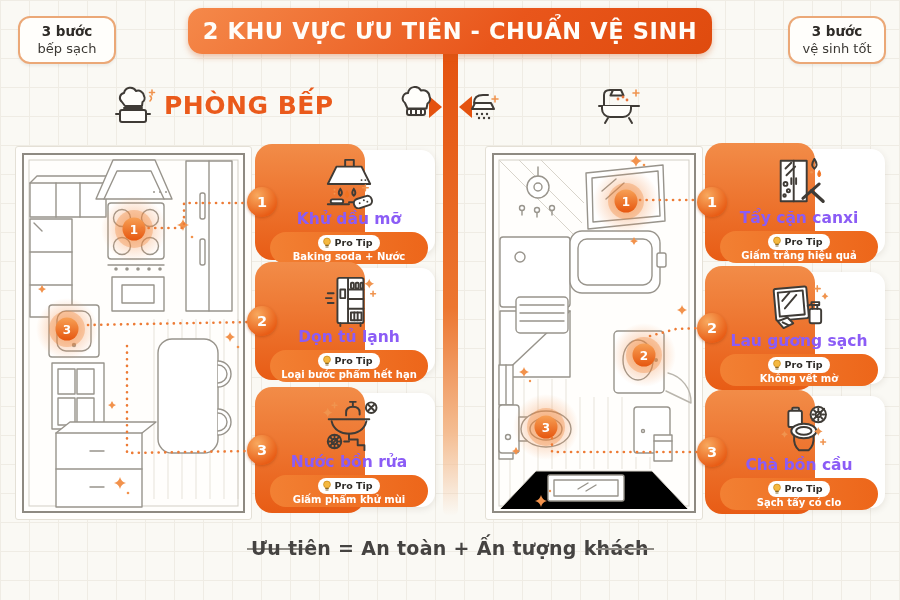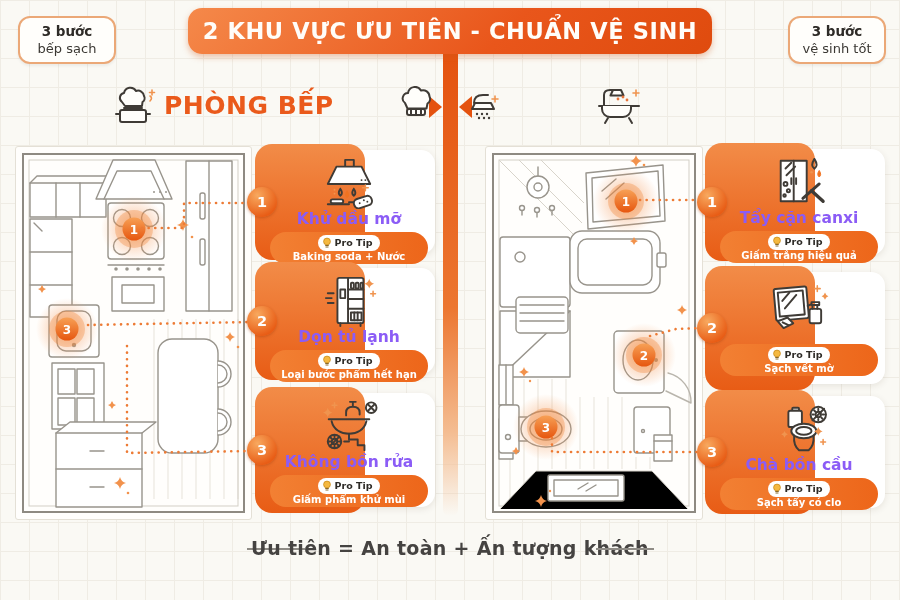--- a/index.html
+++ b/index.html
@@ -441,21 +441,21 @@
           <circle cx="17" cy="45" r="2.8"></circle>
           <path d="M17,40.5 v-1.5 M17,49.5 v1.5 M12.5,45 h-1.5 M21.5,45 h1.5 M13.8,41.8 l-1.2,-1.2 M20.2,48.2 l1.2,1.2"></path>
           <path d="M12,50 L22,40"></path>
         </g>
         <g fill="#F0944F">
           <path d="M10,10 Q11,14 15,15 Q11,16 10,20 Q9,16 5,15 Q9,14 10,10 Z"></path>
         </g>
         <path d="M17,5 v5 M14.5,7.5 h5" stroke="#F0944F" stroke-width="1.6" stroke-linecap="round"></path>
       </svg>
     </div>
-    <div class="card-title">Không bồn rửa</div>
+    <div class="card-title">Nước bồn rửa</div>
     <div class="tip-pill">
       <span class="tip-label">
         <svg width="10" height="12" viewBox="0 0 10 12">
             <circle cx="5" cy="4.5" r="3.4" fill="#F5B940" stroke="#C98B1B" stroke-width=".8"></circle>
             <path d="M3.6,8.5 h2.8 M3.9,10 h2.2" stroke="#8A6A2A" stroke-width="1" stroke-linecap="round"></path>
           </svg>
         <span>Pro Tip</span>
       </span>
       <span class="tip-text">Giấm phẩm khử mùi</span>
     </div>
@@ -509,29 +509,30 @@
           <path d="M46,31 v-4 h5 v4 M45,24 h8 v3 h-8 z M45,26 l-4,2"></path>
           <polygon points="10,44 20,40 26,46 16,51" fill="#fff"></polygon>
           <path d="M15,45 l6,3"></path>
         </g>
         <g stroke="#F0944F" stroke-width="1.6" stroke-linecap="round">
           <path d="M51,7 v6 M48,10 h6"></path>
         </g>
         <path d="M59,14 Q59.8,17 62.5,17.8 Q59.8,18.6 59,21.5 Q58.2,18.6 55.5,17.8 Q58.2,17 59,14 Z" fill="#F0944F"></path>
       </svg>
     </div>
+    <div class="card-title">Lau gương sạch</div>
     <div class="tip-pill">
       <span class="tip-label">
         <svg width="10" height="12" viewBox="0 0 10 12">
             <circle cx="5" cy="4.5" r="3.4" fill="#F5B940" stroke="#C98B1B" stroke-width=".8"></circle>
             <path d="M3.6,8.5 h2.8 M3.9,10 h2.2" stroke="#8A6A2A" stroke-width="1" stroke-linecap="round"></path>
           </svg>
         <span>Pro Tip</span>
       </span>
-      <span class="tip-text">Sạch vết mờ</span>
+      <span class="tip-text">Không vết mờ</span>
     </div>
   </div>
 
   <div class="card" style="left:713px;top:396px;height:112px">
     <div class="card-badge">3</div>
     <div class="card-icon">
       <svg width="64" height="54" viewBox="0 0 64 56">
         <g stroke="#3F3B36" stroke-width="2" fill="none" stroke-linecap="round" stroke-linejoin="round">
           <rect x="25" y="6" width="7" height="3" rx="1" fill="#fff"></rect>
           <rect x="21" y="9" width="14" height="17" rx="2" fill="#fff"></rect>

